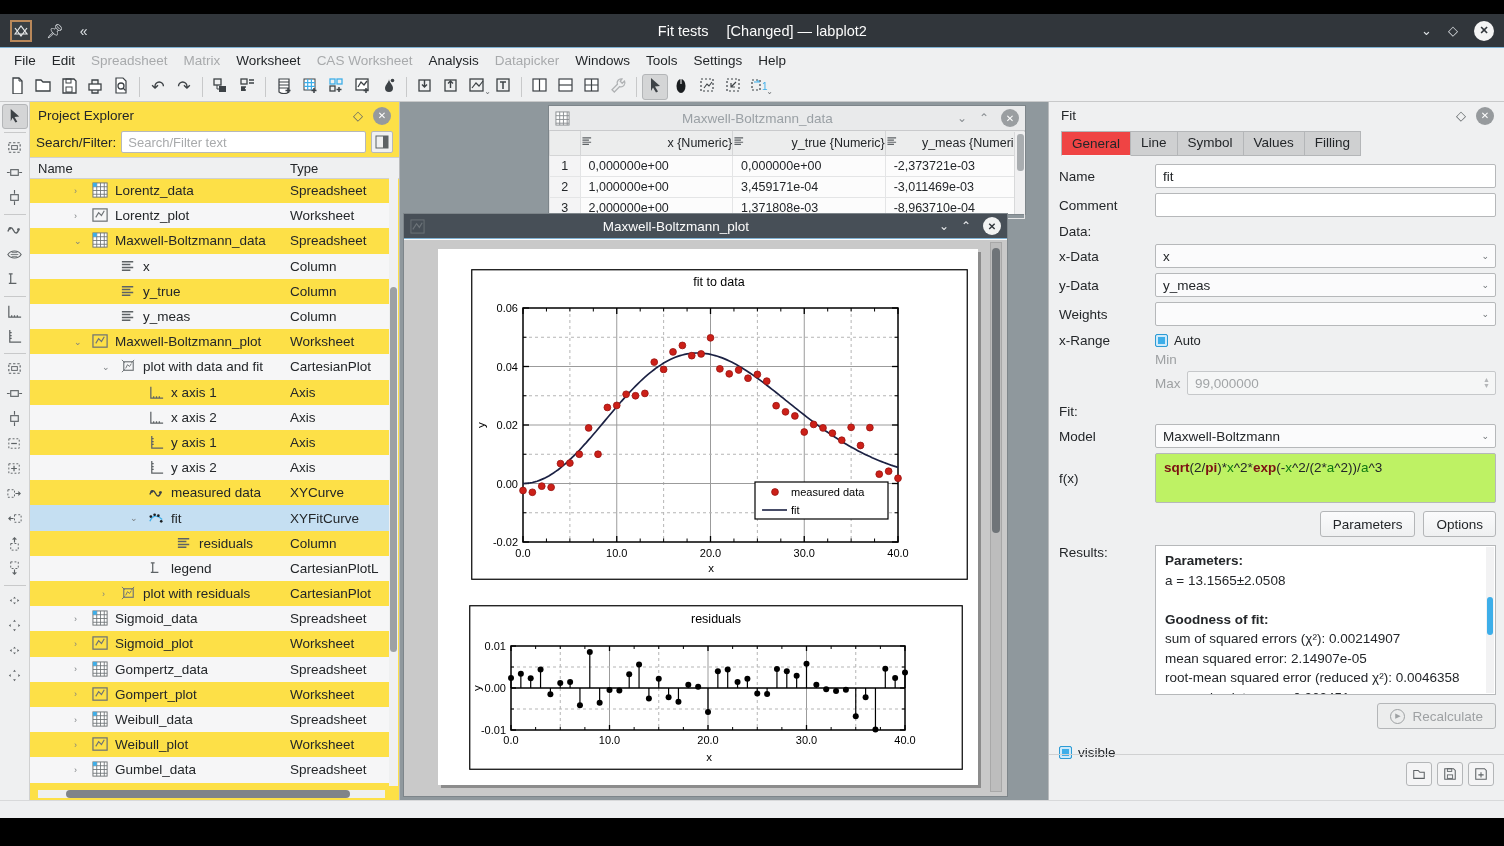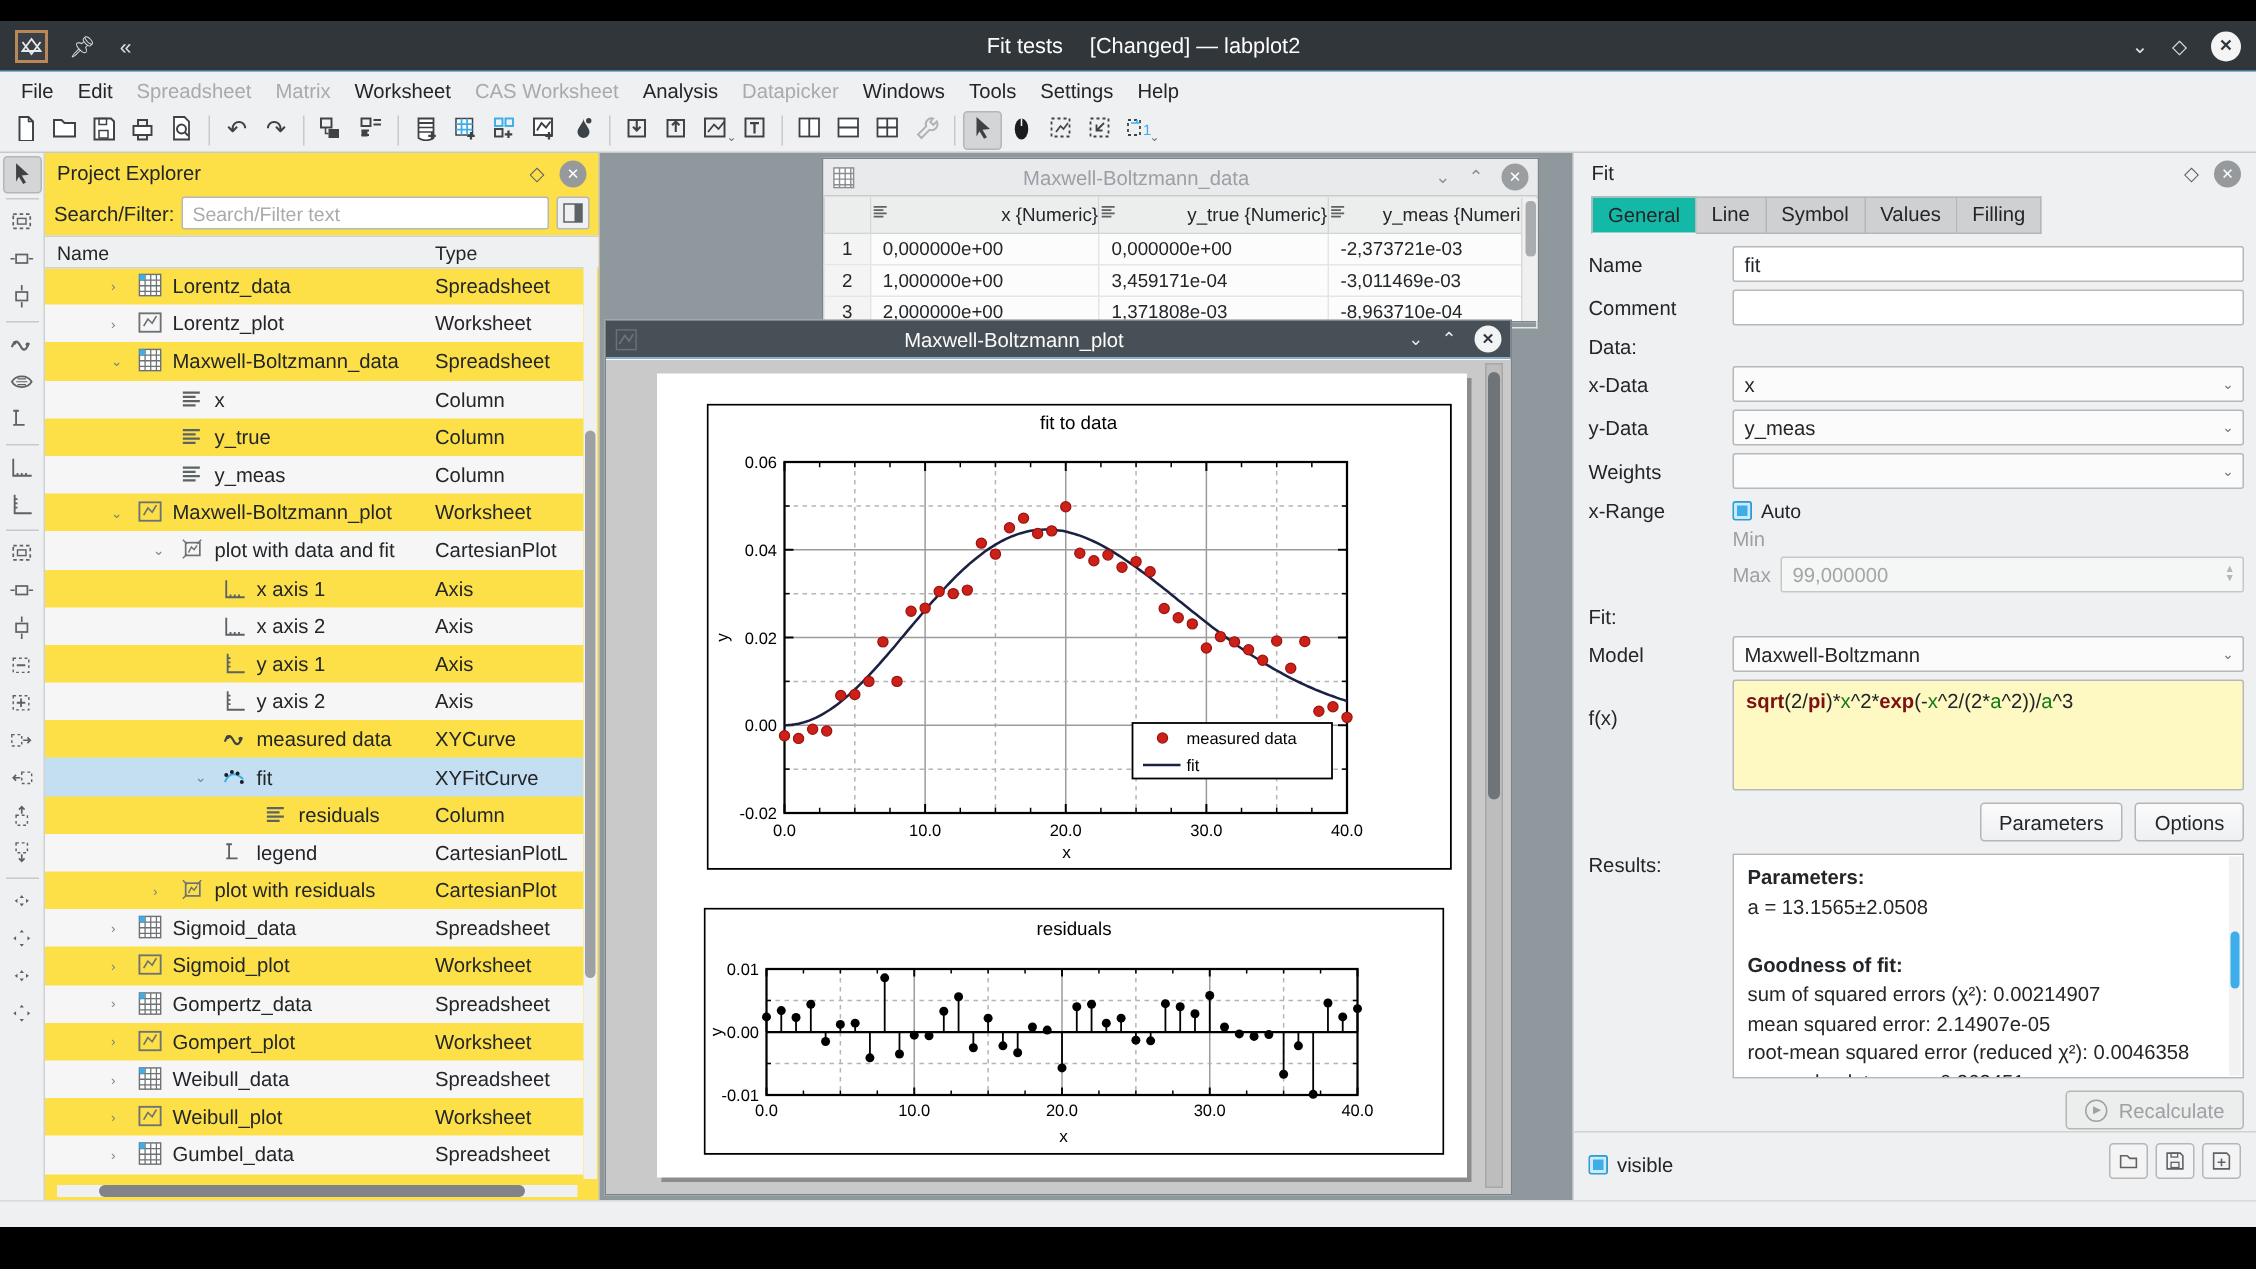--- a/index.html
+++ b/index.html
@@ -110,39 +110,39 @@
   .pw-scroll { position:absolute; top:2px; right:5px; width:12px; bottom:4px; background:#bdbdbd; border:1px solid #a8a8a8; }
   .pw-scroll .thumb { position:absolute; top:1%; left:1px; width:8px; height:52%; border-radius:4px; background:#6f7478; }
   .chartbox { position:absolute; }
 
   
   .dock { width:456px; background:#eff0f1; border-left:1px solid #b9bbbd; position:relative; padding:0 8px 0 10px; }
   .tabs { display:flex; margin-top:2px; padding-left:2px; }
   .tab { padding:3px 10px 4px 10px; border:1px solid #b4b6b8; background:#cfd0d1; font-size:13.5px;
     border-left-width:0; }
   .tab:first-child { border-left-width:1px; }
-  .tab.active { background:#14b8a6; border-bottom-color:#f4f4f5; padding-top:4px; }
+  .tab.active { background:#ef4444; border-bottom-color:#f4f4f5; padding-top:4px; }
   .frm { margin-top:8px; }
   .frow { display:flex; align-items:center; margin-top:5px; }
   .frow .lbl { width:96px; font-size:13.5px; flex:none; }
   .frow .lbl.bold { font-weight:normal; }
   .field { flex:1; height:24px; border:1px solid #b6b8ba; border-radius:2px; background:#fff;
     font-size:13.5px; padding:0 7px; font-family:"Liberation Sans",sans-serif; color:#232629; width:100%; }
   .combo { flex:1; height:24px; border:1px solid #b6b8ba; border-radius:2px; background:#fbfbfc;
     display:flex; align-items:center; padding:0 7px; font-size:13.5px; position:relative; }
   .combo .chev { position:absolute; right:6px; font-size:9px; color:#6d7275; }
   .chk { width:13px; height:13px; background:#3daee9; border:1px solid #2d9bd4; border-radius:2px;
     display:inline-block; margin-right:6px; box-shadow:inset 0 0 0 2px #cfeafa; }
   .dis-row { display:flex; align-items:center; margin-top:4px; }
   .dis-row .pre { width:96px; }
   .dis-row .mm { width:32px; color:#9ea1a3; font-size:13.5px; }
   .spin { flex:1; height:24px; border:1px solid #c6c8ca; border-radius:2px; background:#f5f6f6;
     display:flex; align-items:center; padding:0 7px; color:#a2a5a7; position:relative; font-size:13.5px; }
   .spin .arrows { position:absolute; right:5px; font-size:7px; color:#b4b6b8; line-height:.8; }
-  .formula-box { flex:1; height:74px; border:1px solid #b6b8ba; border-radius:2px; background:#fef9c3;
+  .formula-box { flex:1; height:50px; border:1px solid #b6b8ba; border-radius:2px; background:#bef264;
     padding:5px 8px; font-size:13.5px; line-height:1.3; }
   .tok-f { color:#7c1113; font-weight:bold; }
   .tok-v { color:#107a10; }
   .btn-row { display:flex; justify-content:flex-end; gap:8px; margin-top:8px; }
   .btn { height:26px; border:1px solid #b4b6b8; border-radius:3px; background:linear-gradient(#fbfbfc,#eff0f1);
     padding:0 12px; font-size:13.5px; display:flex; align-items:center; }
   .results-box { flex:1; height:150px; border:1px solid #b6b8ba; background:#fff; padding:5px 14px 5px 9px;
     font-size:13.5px; line-height:1.45; position:relative; overflow:hidden; }
   .results-box .rb-scroll { position:absolute; top:1px; bottom:1px; right:1px; width:8px; background:#f2f2f3; }
   .results-box .rb-scroll .thumb { position:absolute; top:34%; left:1px; width:6px; height:26%; border-radius:3px; background:#3daee9; }

